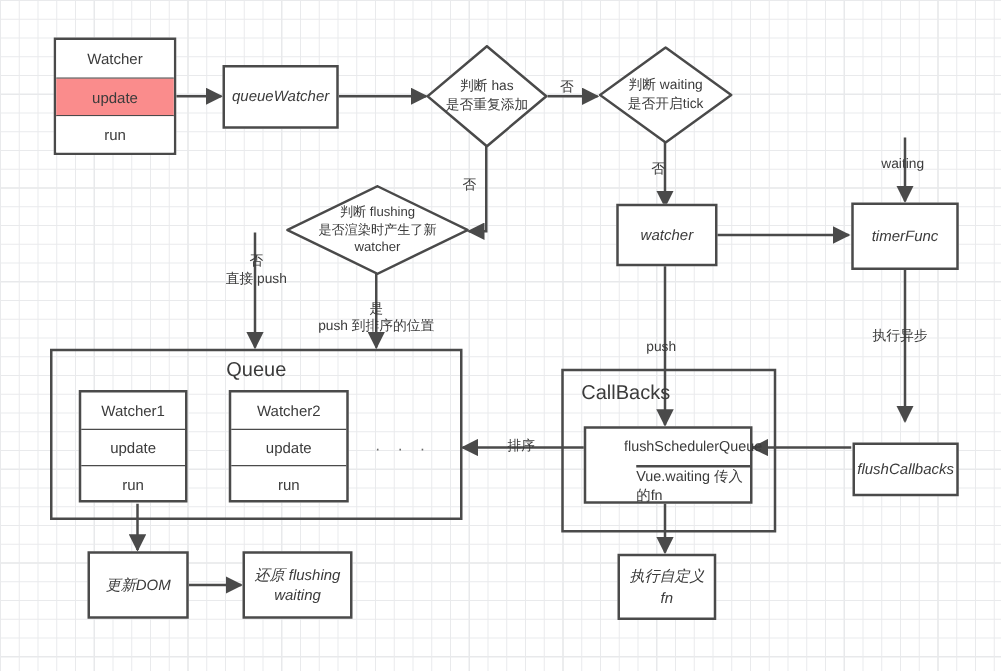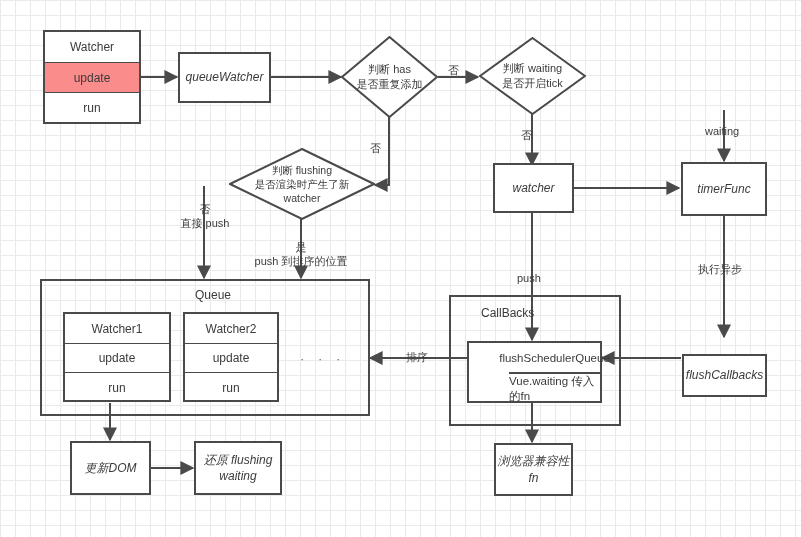--- a/index.html
+++ b/index.html
@@ -56,21 +56,21 @@
   .cell.accent{background:#fa8c8c;}
   .group{
     position:absolute;
     box-sizing:border-box;
     border:2px solid #4a4a4a;
     background:transparent;
     z-index:2;
   }
   .group > .grp-title{
     position:absolute;
-    font-size:12px;color:#3b3b3b;padding-left:16px;
+    font-size:16px;color:#3b3b3b;
   }
   .diamond{
     position:absolute;
     z-index:3;
   }
   .diamond svg{display:block;position:absolute;left:0;top:0;}
   .diamond .dlabel{
     position:absolute;left:0;top:0;width:100%;height:100%;
     display:flex;align-items:center;justify-content:center;
     flex-direction:column;
@@ -208,21 +208,21 @@
     <div class="dlabel" style="font-size:10.5px;">
       <span>判断 flushing</span>
       <span>是否渲染时产生了新</span>
       <span>watcher</span>
     </div>
   </div>
 
   <div class="group" style="left:40px;top:279px;width:330px;height:137px;">
     <div class="grp-title" style="left:0;right:0;top:7px;text-align:center;">Queue</div>
   </div>
-  <div class="qbox" style="left:63px;top:312px;width:108px;height:90px;">
+  <div class="qbox" style="left:63px;top:312px;width:87px;height:90px;">
     <div class="cell" style="height:30px;">Watcher1</div>
     <div class="cell" style="height:29px;">update</div>
     <div class="cell" style="height:29px;">run</div>
   </div>
   <div class="qbox" style="left:183px;top:312px;width:96px;height:90px;">
     <div class="cell" style="height:30px;">Watcher2</div>
     <div class="cell" style="height:29px;">update</div>
     <div class="cell" style="height:29px;">run</div>
   </div>
   <div class="dots" style="left:300px;top:351px;">· · ·</div>
@@ -238,21 +238,21 @@
   <div class="node" style="left:682px;top:338px;width:85px;height:43px;margin-top:16px;">flushCallbacks</div>
 
   <div class="node" style="left:70px;top:441px;width:81px;height:54px;">更新DOM</div>
 
   <div class="node" style="left:194px;top:441px;width:88px;height:54px;flex-direction:column;">
     <span>还原 flushing</span>
     <span>waiting</span>
   </div>
 
   <div class="node" style="left:494px;top:443px;width:79px;height:53px;flex-direction:column;">
-    <span>浏览器兼容性</span>
+    <span>执行自定义</span>
     <span>fn</span>
   </div>
 
   <div class="edge-label" style="left:448px;top:63px;">否</div>
   <div class="edge-label" style="left:370px;top:141px;">否</div>
   <div class="edge-label" style="left:521px;top:128px;">否</div>
   <div class="edge-label" style="left:705px;top:124px;">waiting</div>
   <div class="edge-label" style="left:698px;top:262px;">执行异步</div>
   <div class="edge-label" style="left:517px;top:271px;">push</div>
   <div class="edge-label" style="left:406px;top:350px;">排序</div>

